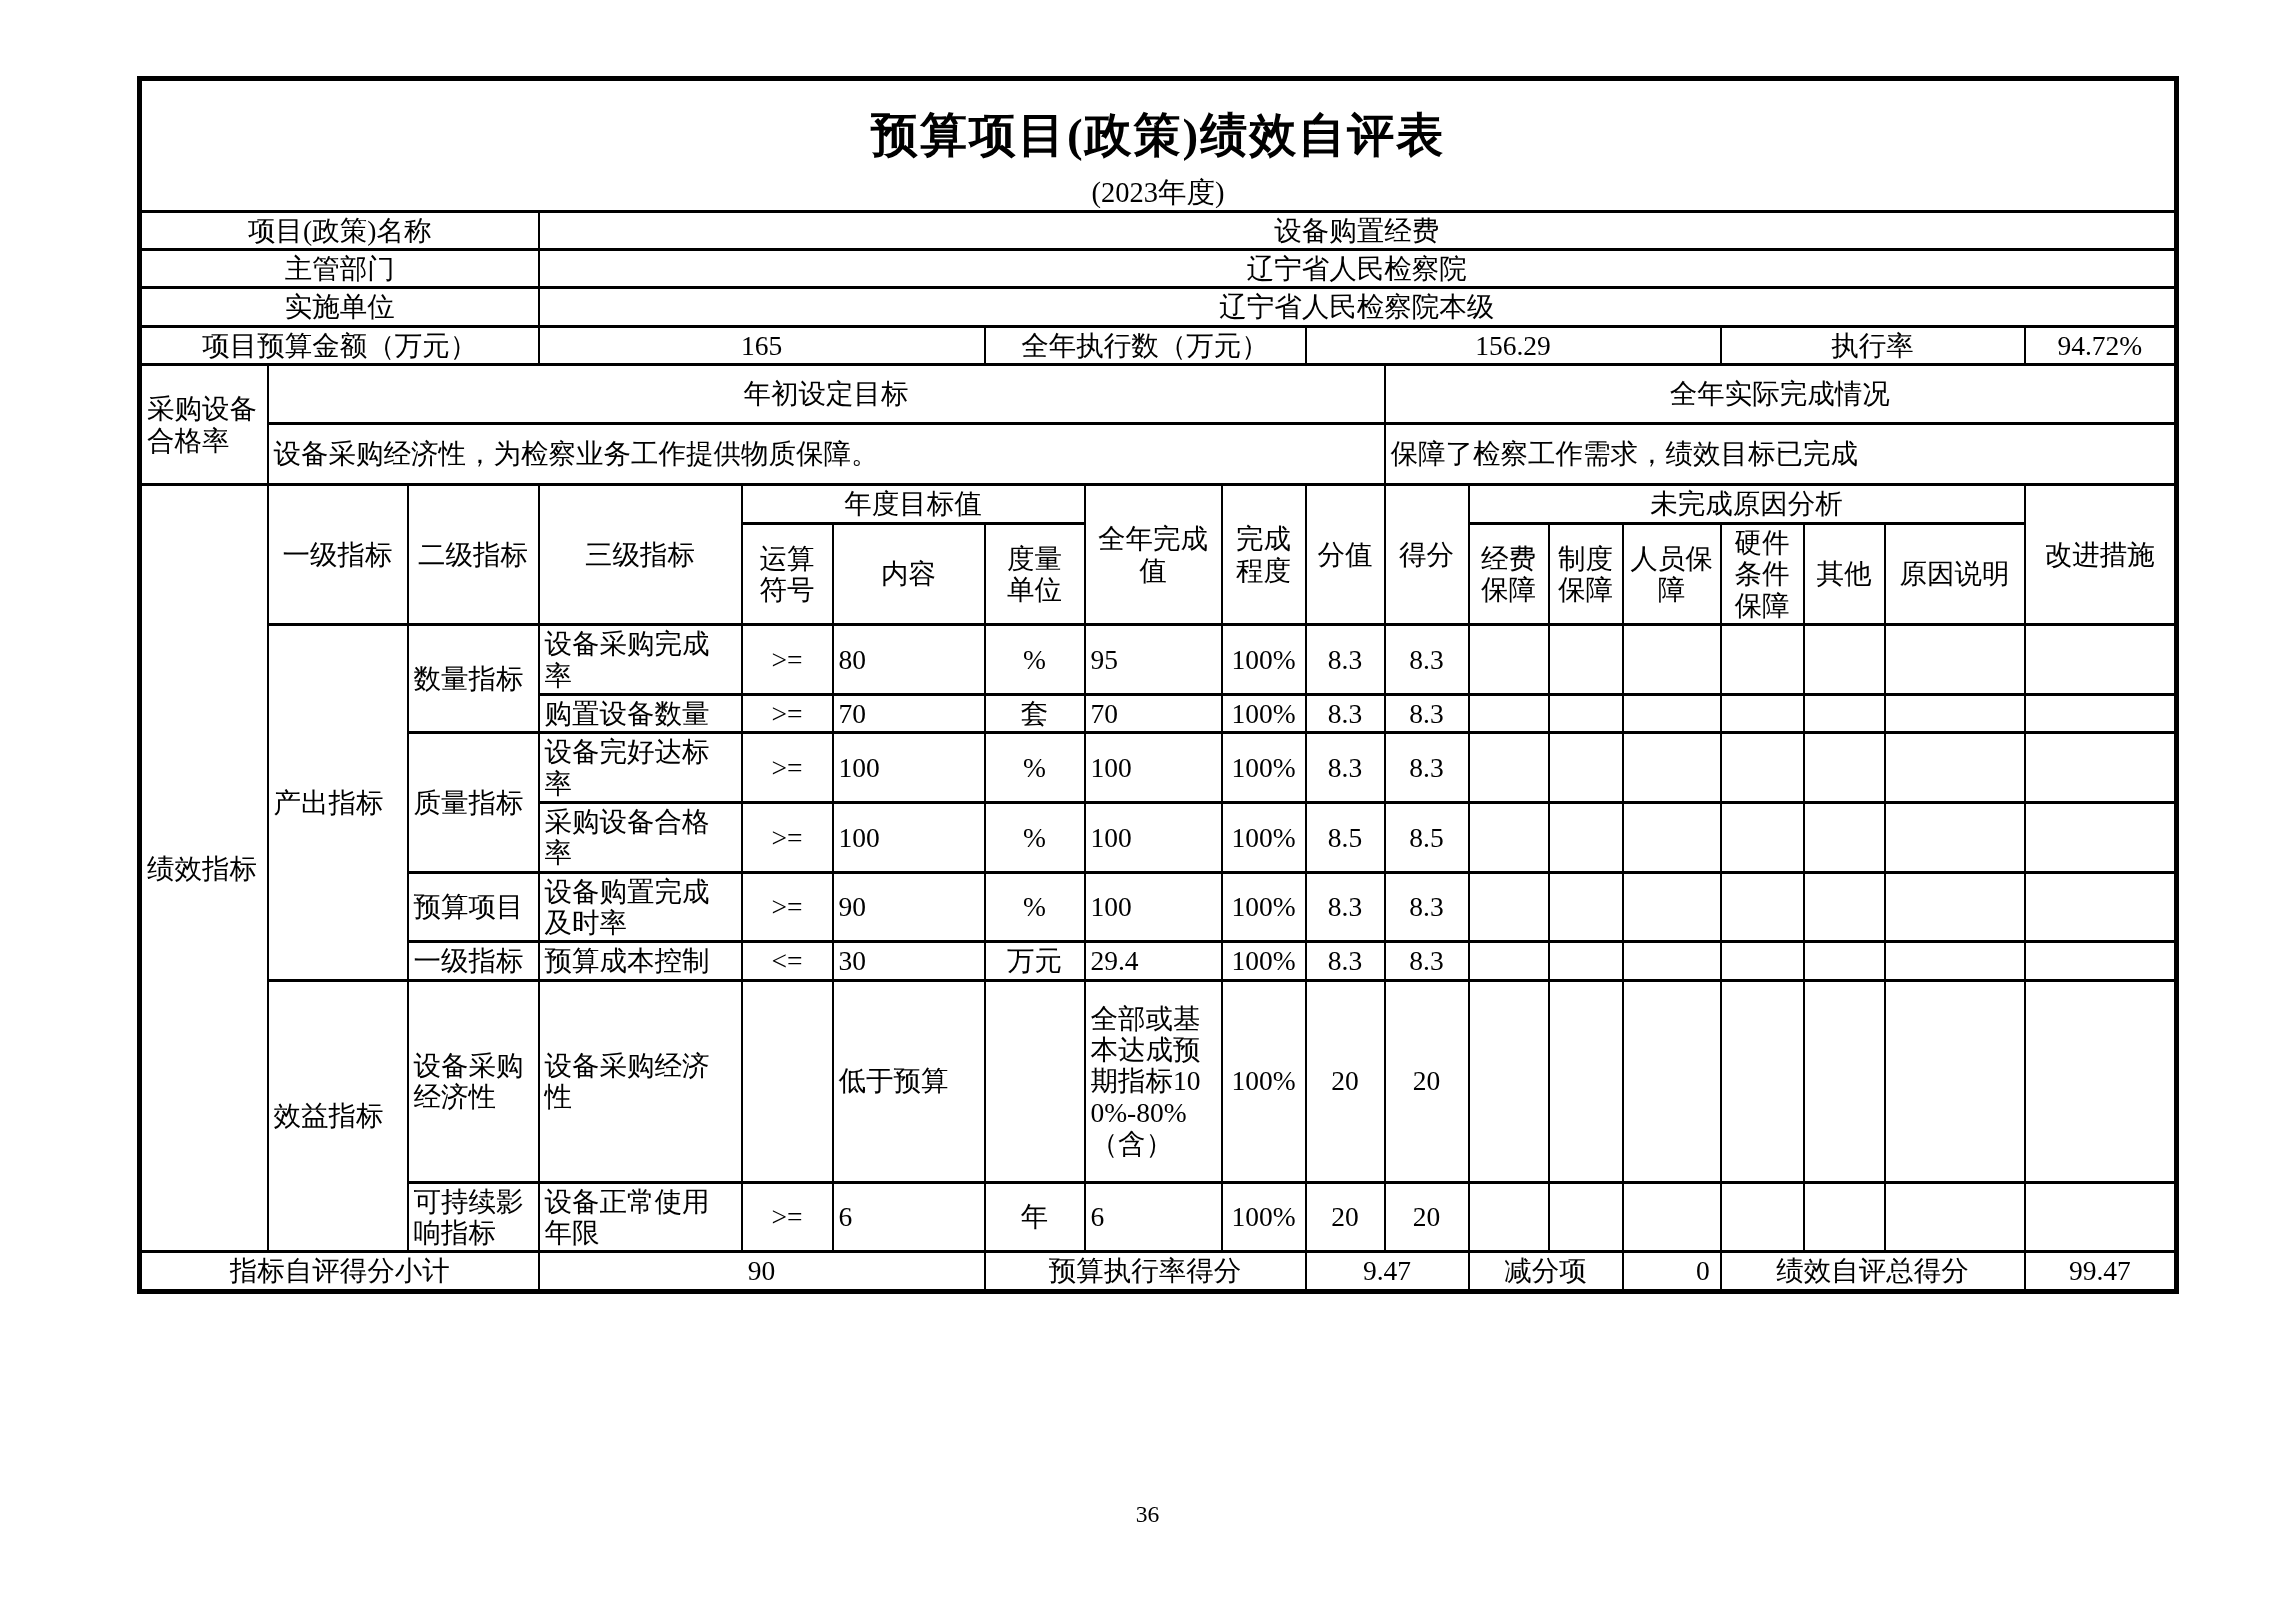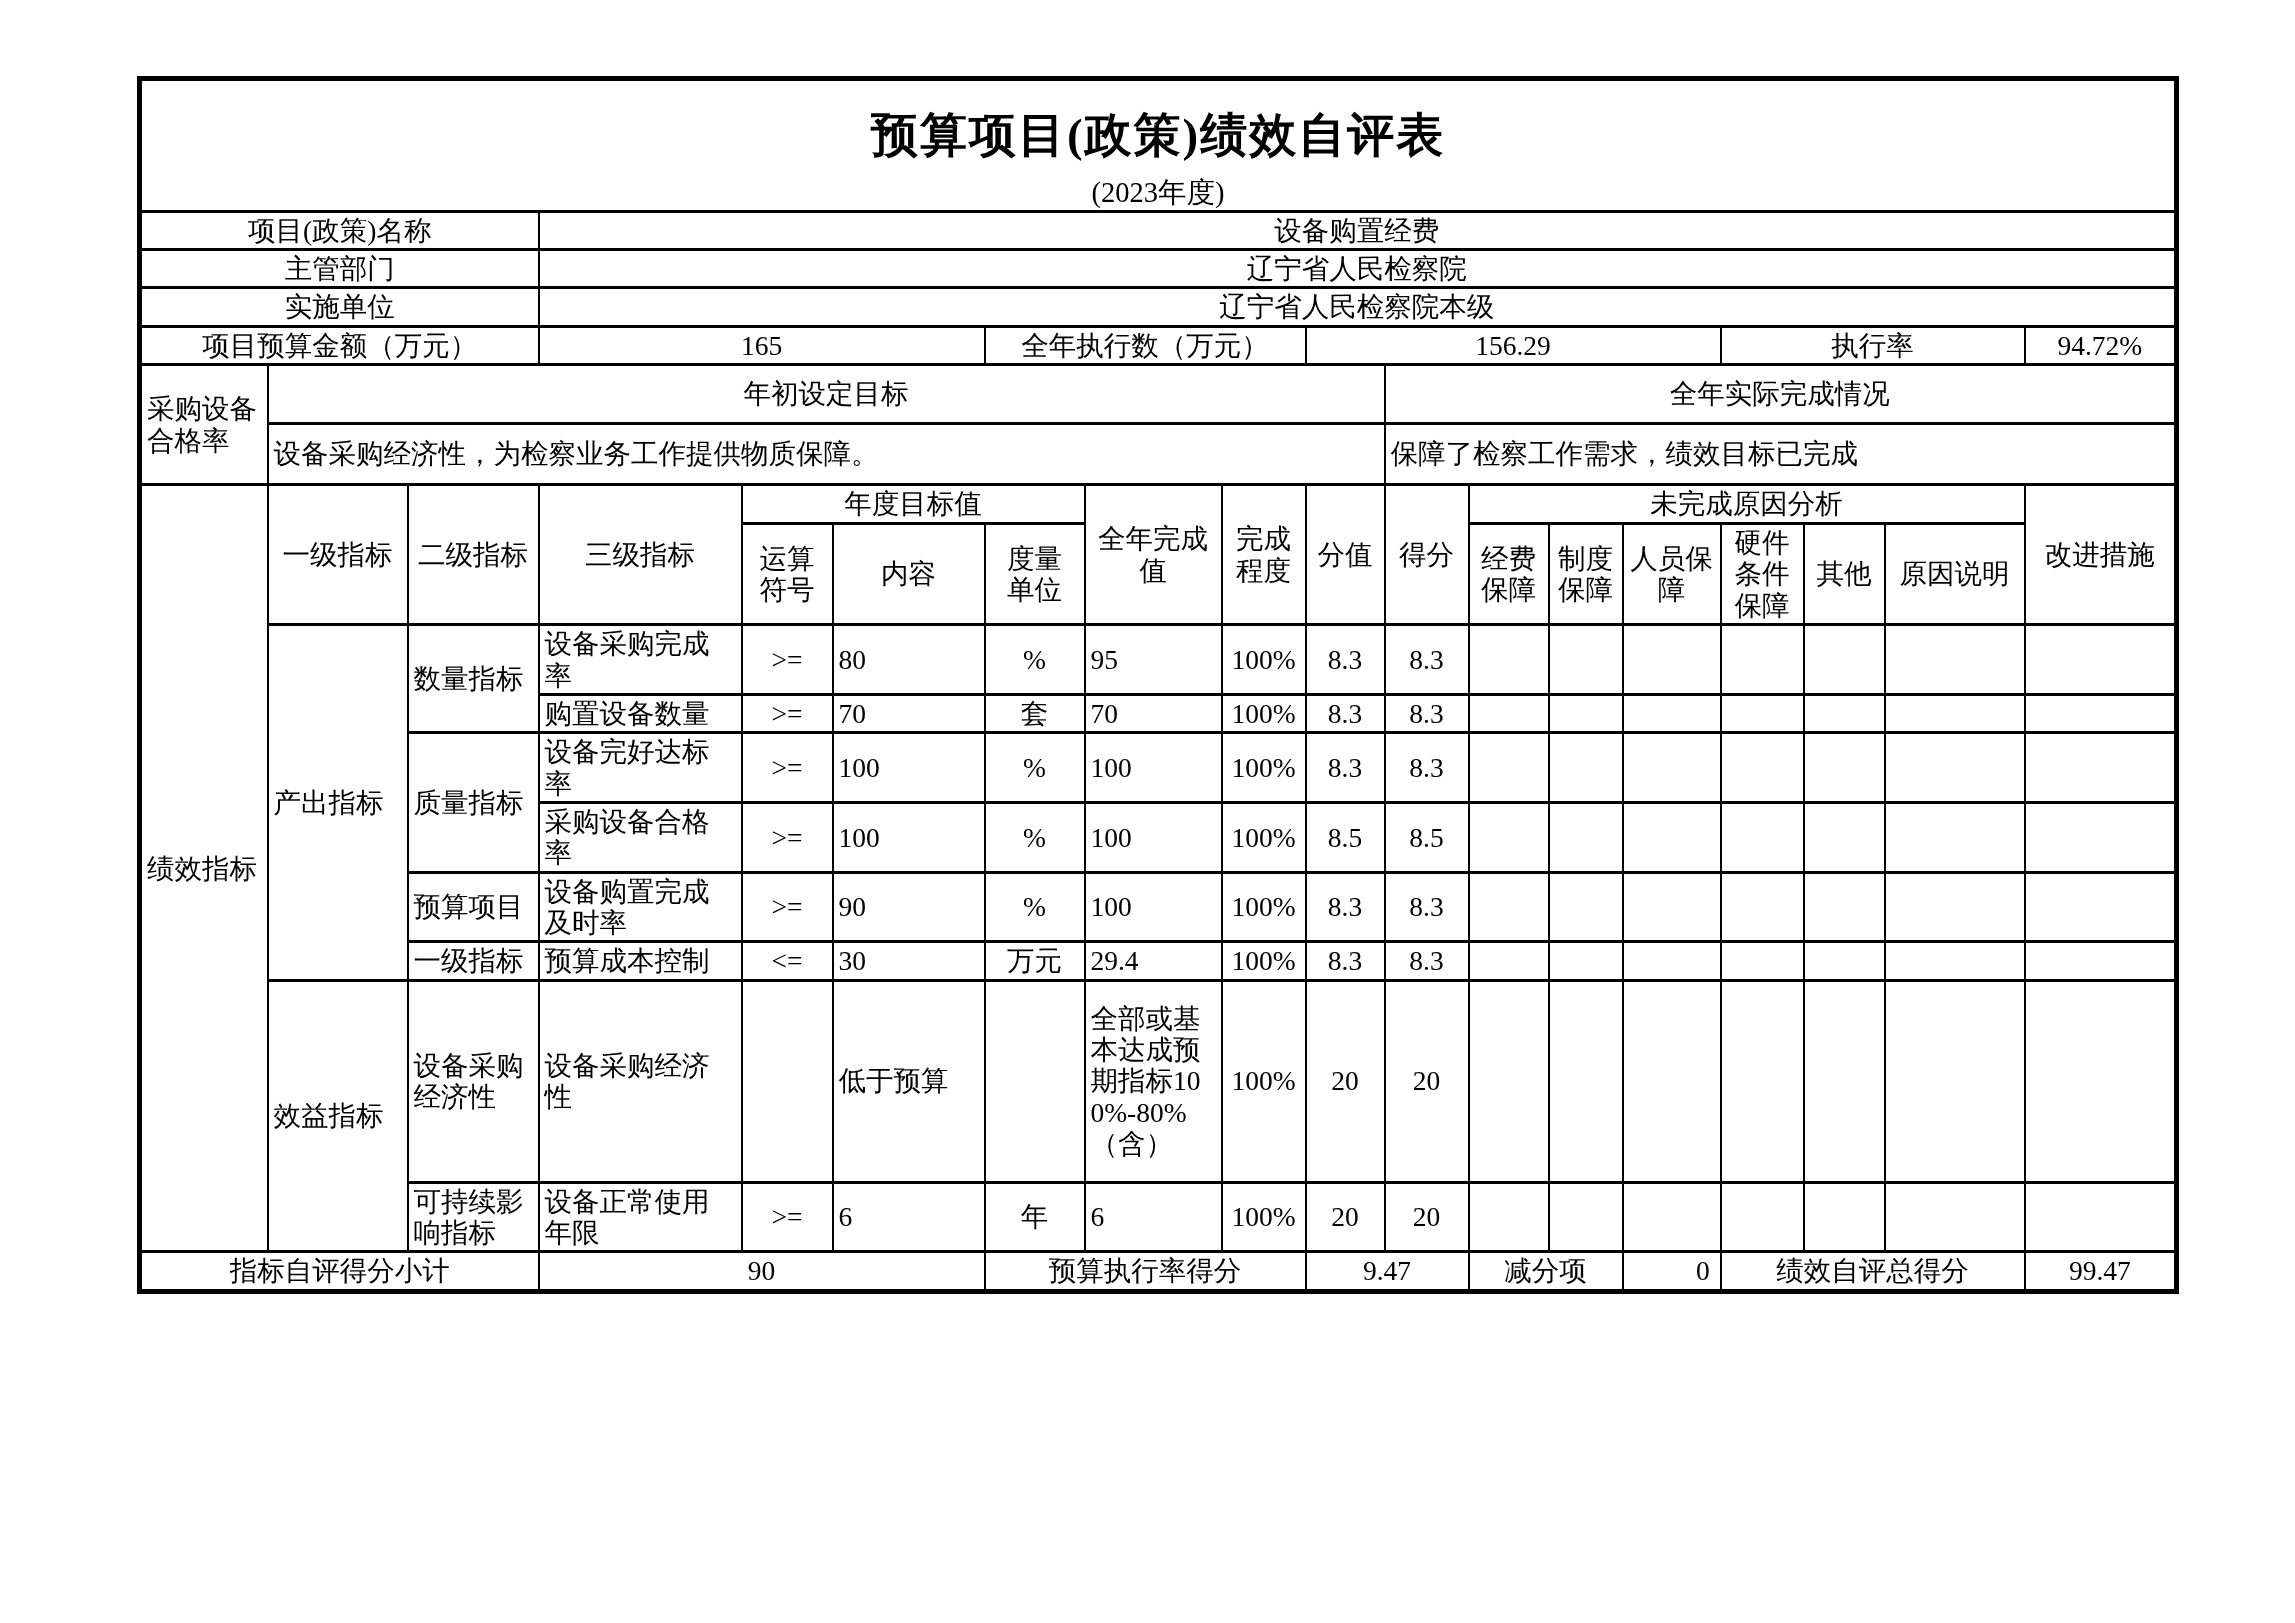--- a/index.html
+++ b/index.html
@@ -293,15 +293,16 @@
     <td colspan="3" class="b c">预算执行率得分</td>
     <td colspan="2" class="c">9.47</td>
     <td colspan="2" class="b c">减分项</td>
     <td colspan="1" class="c" style="text-align:right;padding-right:9.8px;">0</td>
     <td colspan="3" class="b c">绩效自评总得分</td>
     <td colspan="1" class="c">99.47</td>
   </tr>
 </tbody>
     </table>
 
+<div class="pagenum">36</div>
 
 </div>
 
 
 </body></html>

